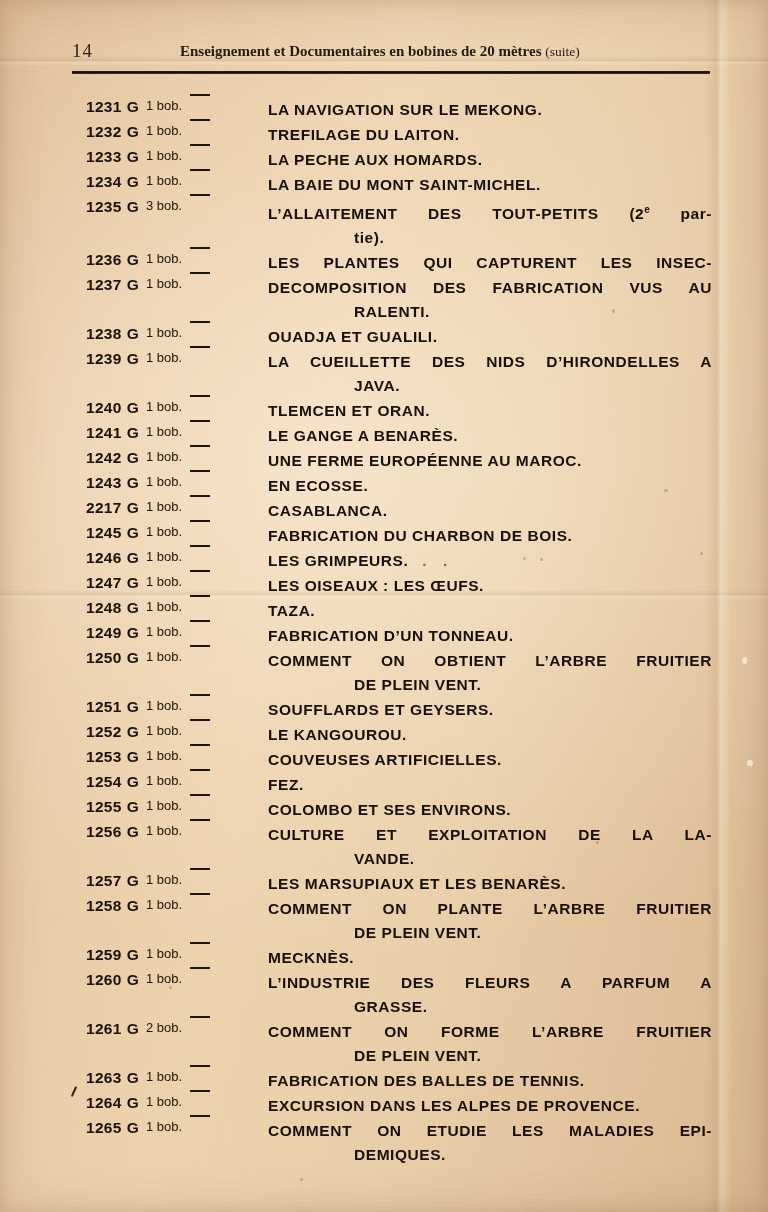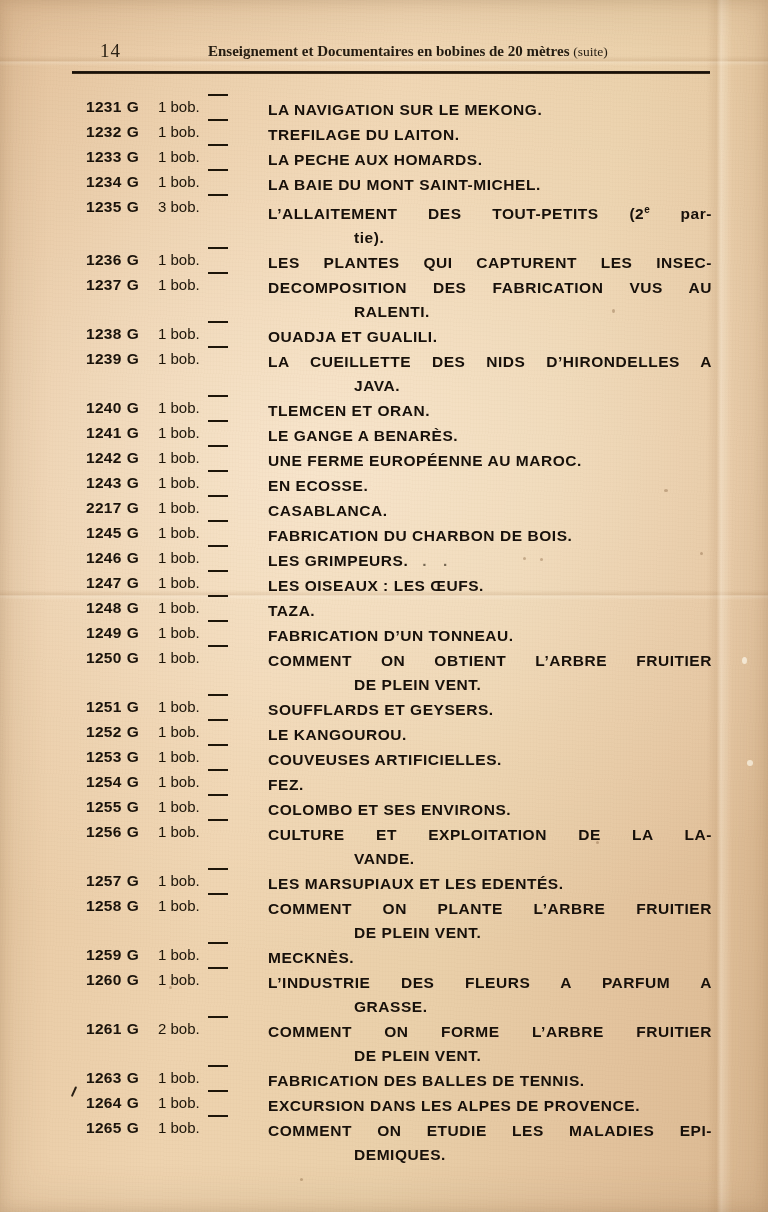--- a/index.html
+++ b/index.html
@@ -99,21 +99,20 @@
     background: rgba(255,250,235,.75);
   }
 
   
   #header {
     position: absolute;
     top: 40px;
     left: 72px;
     width: 640px;
     height: 26px;
-    margin-left: 28px;
   }
 
   #folio {
     position: absolute;
     left: 0;
     top: 0;
     font-family: "Liberation Serif", serif;
     font-size: 19px;
     color: #2b2215;
     letter-spacing: 1px;
@@ -172,22 +171,22 @@
     letter-spacing: .2px;
     color: #19120a;
     flex: 0 0 auto;
   }
 
   .ref .num { letter-spacing: .3px; }
   .ref .g   { margin-left: 5px; }
 
   .bob {
     font-weight: 400;
-    font-size: 15px;
-    margin-left: 19px;
+    font-size: 13px;
+    margin-left: 7px;
     color: #1d1509;
     flex: 0 0 auto;
   }
 
   .dash {
     flex: 0 0 auto;
     margin: 0 7px 0 8px;
     width: 20px;
     height: 2px;
     background: #1d1509;
@@ -547,21 +546,21 @@
           <span class="cont">VANDE.</span>
         </div>
       </div>
       <div class="entry">
         <div class="entry-line">
           <span class="ref"><span class="num">1257</span><span class="g">G</span></span>
           <span class="bob">1 bob.</span>
           <span class="dash"></span>
         </div>
         <div class="title-block single">
-          <span class="firstline">LES MARSUPIAUX ET LES EDENTÉS.</span>
+          <span class="firstline">LES MARSUPIAUX ET LES BENARÈS.</span>
         </div>
       </div>
       <div class="entry">
         <div class="entry-line">
           <span class="ref"><span class="num">1258</span><span class="g">G</span></span>
           <span class="bob">1 bob.</span>
           <span class="dash"></span>
         </div>
         <div class="title-block">
           <span class="firstline">COMMENT ON PLANTE L’ARBRE FRUITIER</span>

